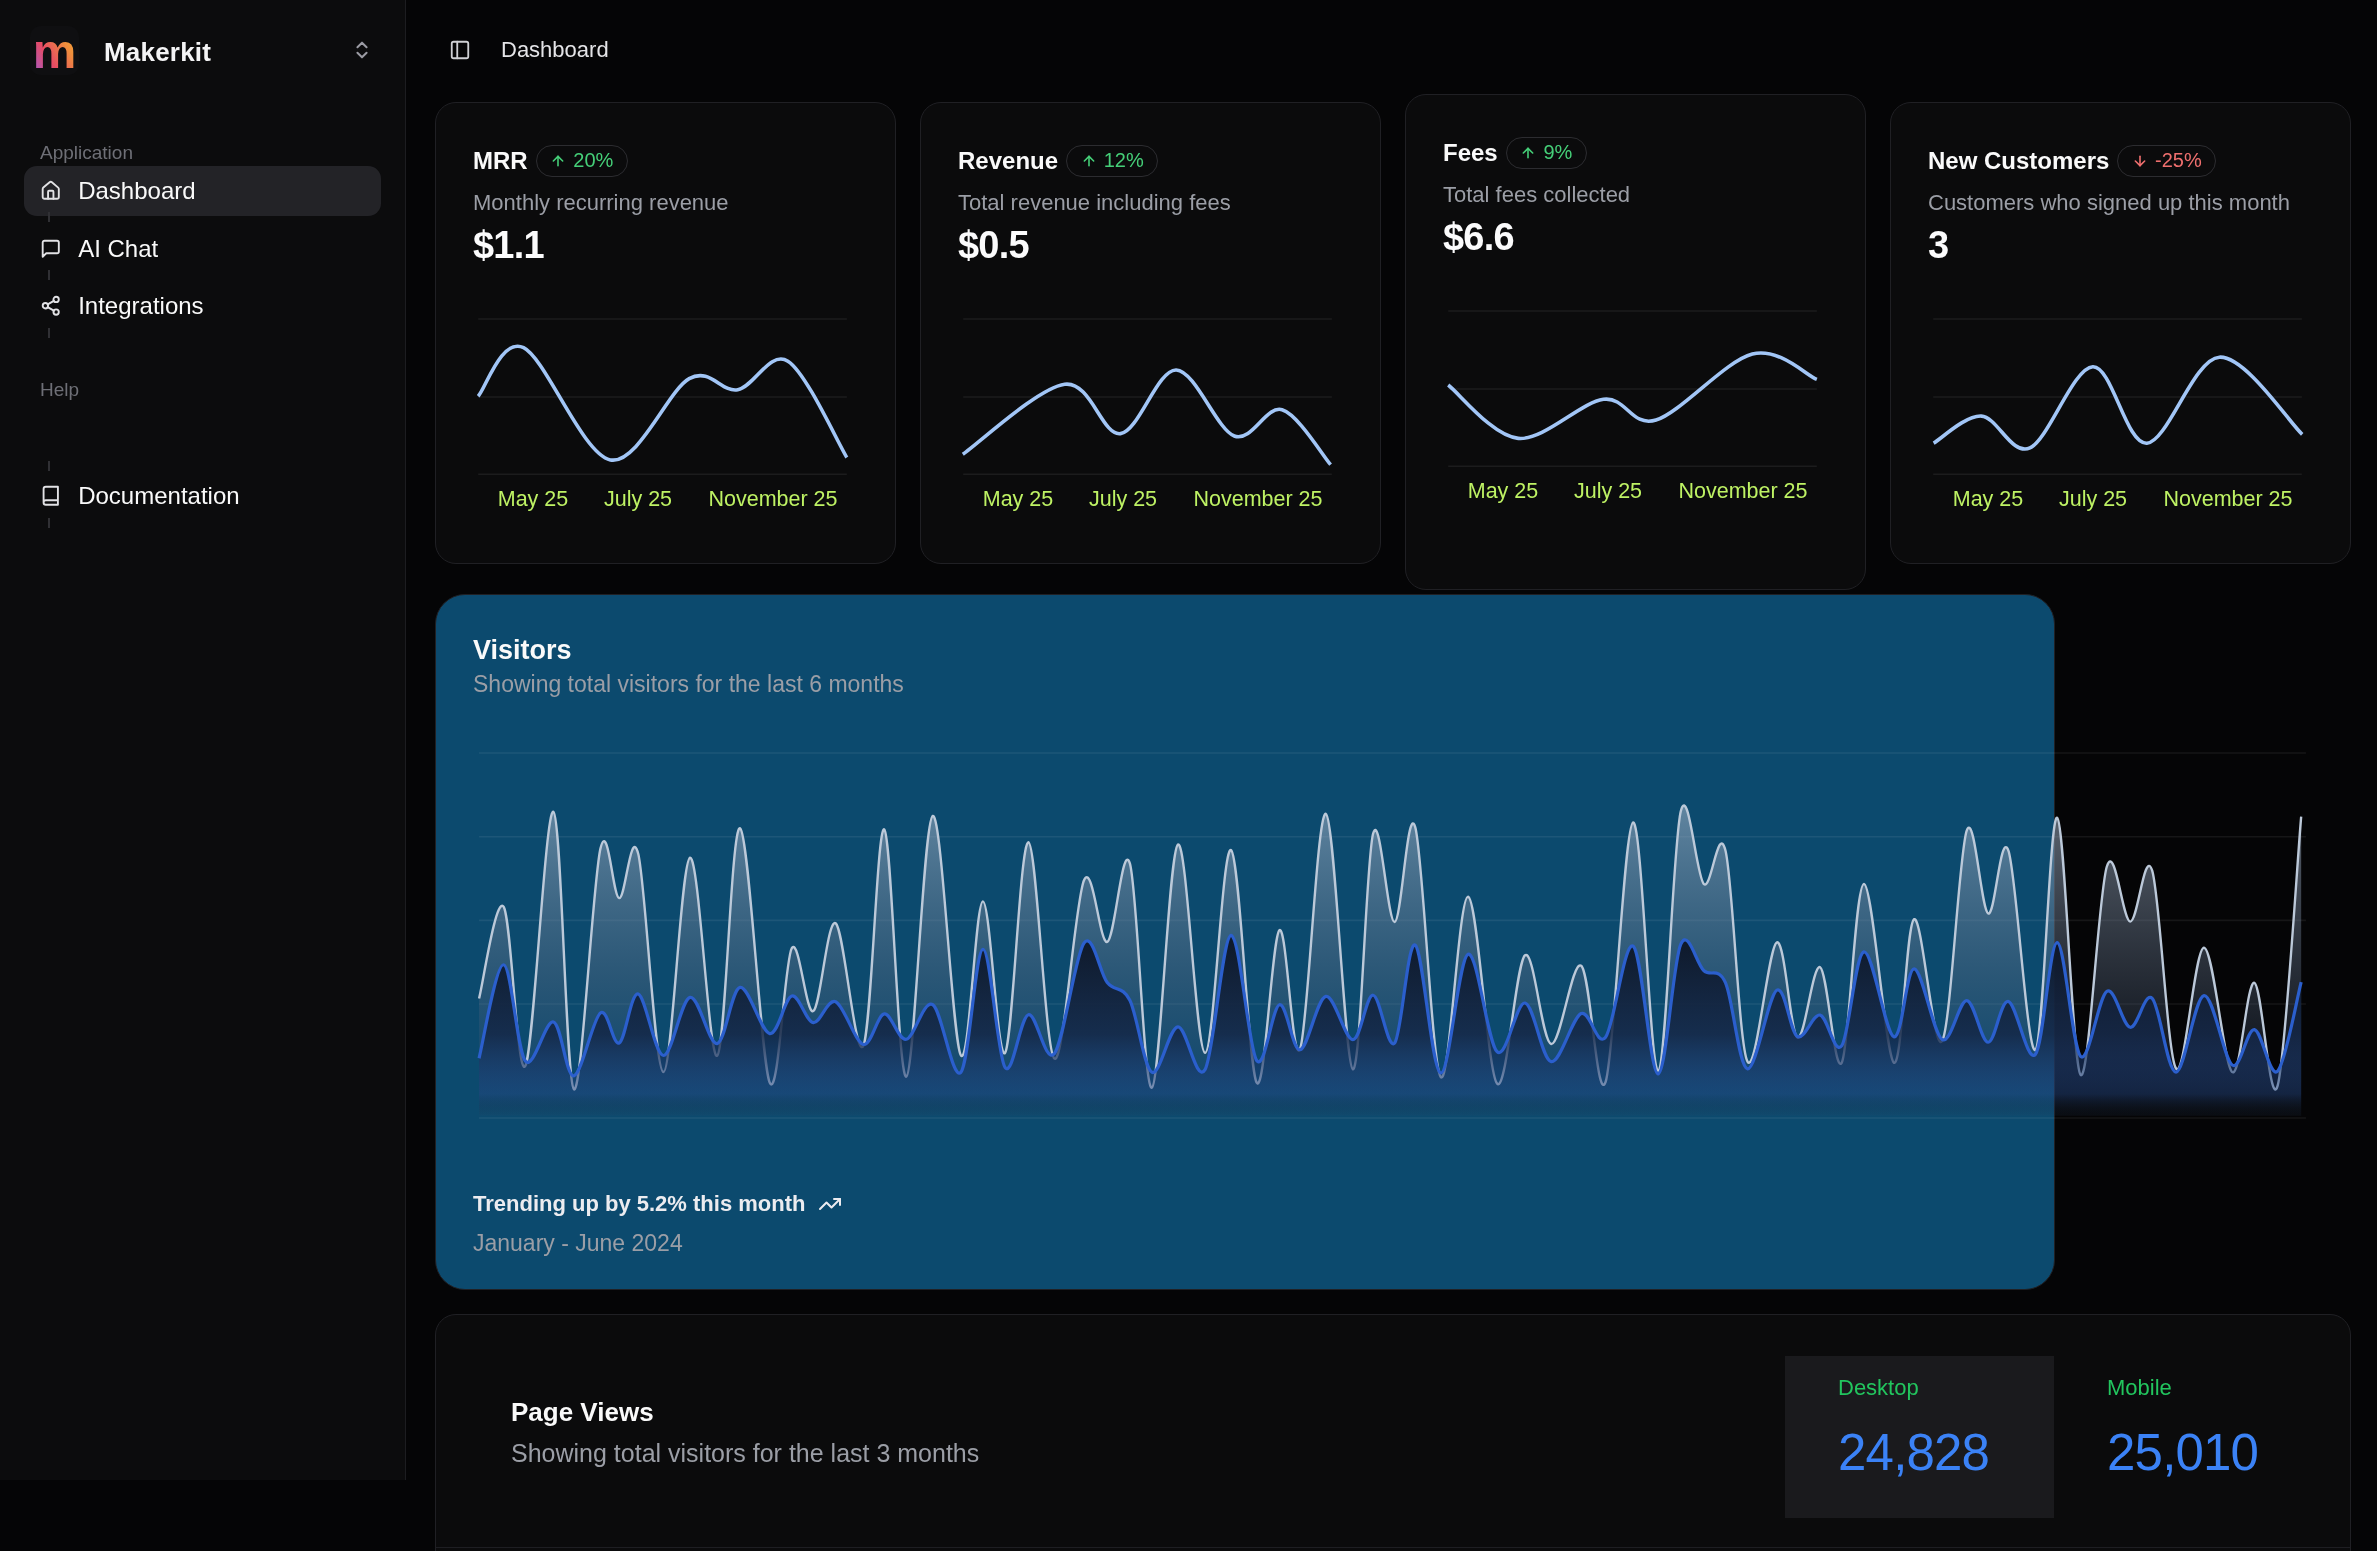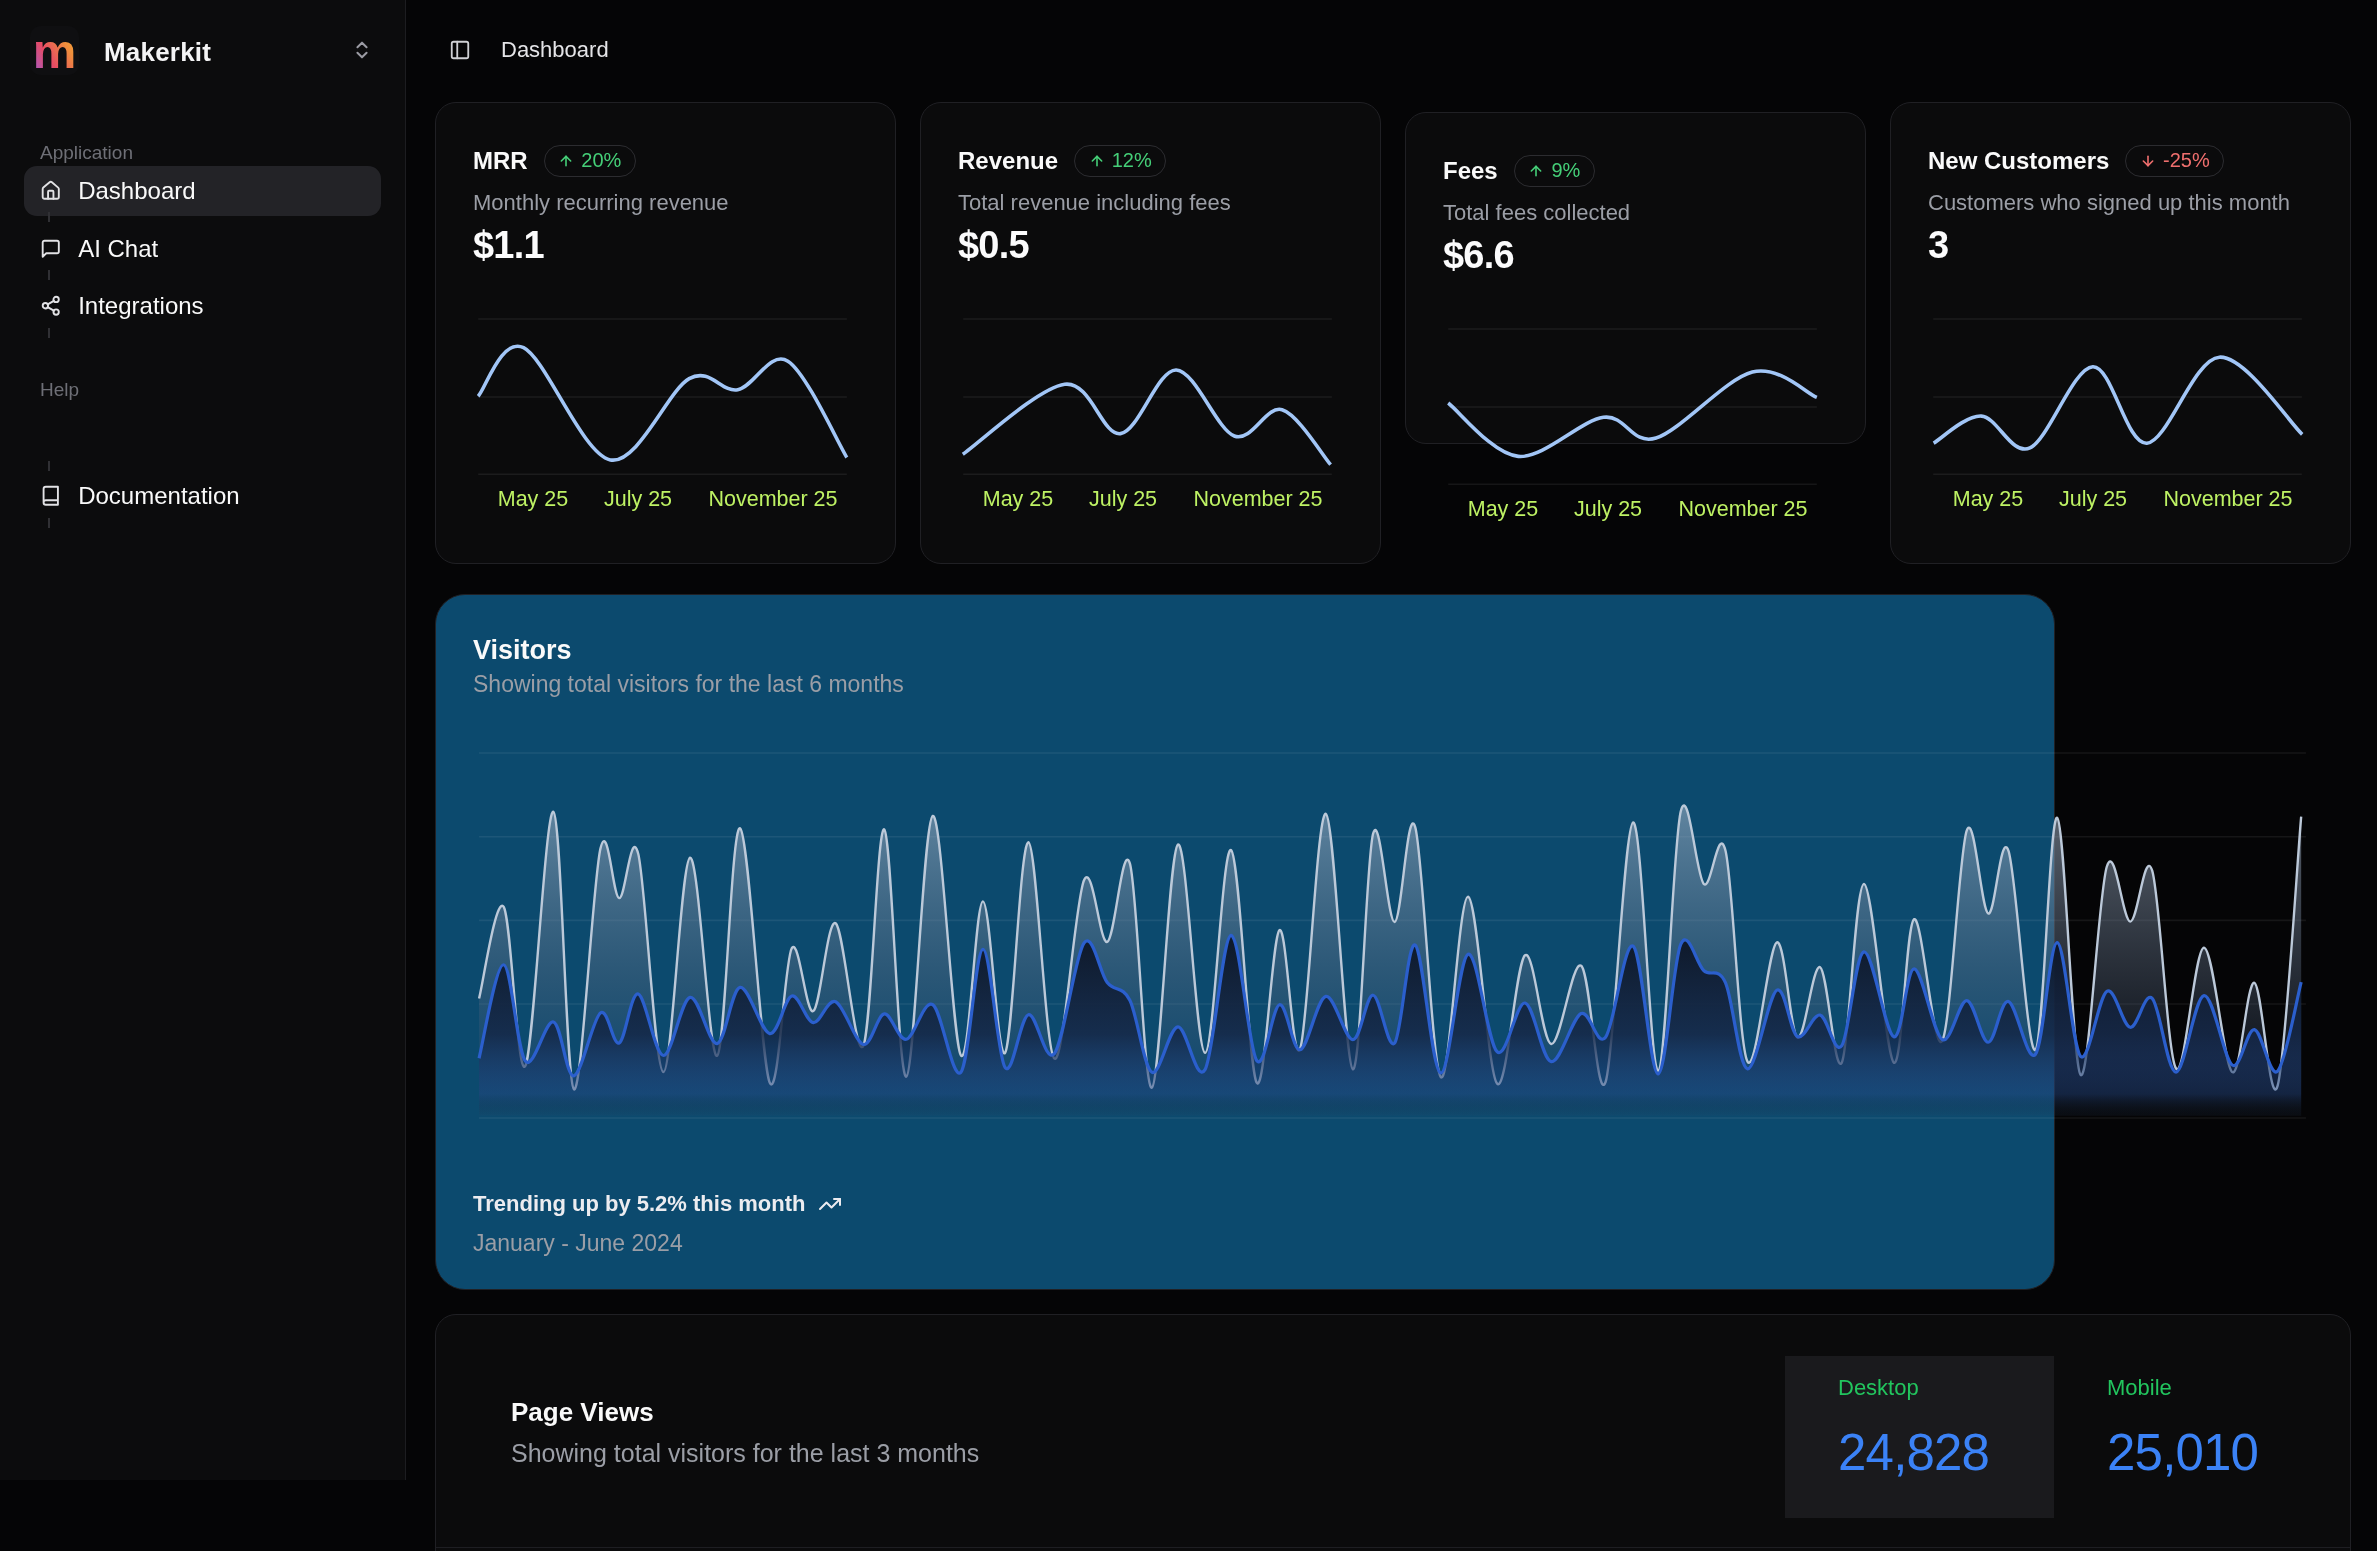--- a/index.html
+++ b/index.html
@@ -9,21 +9,21 @@
 #brand { position:absolute; left:104px; top:37px; font-size:26px; font-weight:700; color:#f4f4f5; letter-spacing:0.2px; }
 #brandchev { position:absolute; left:351px; top:39px; }
 .slabel { position:absolute; left:40px; font-size:19px; font-weight:500; color:#6e6f76; }
 .nav { position:absolute; left:24px; width:357px; height:50px; border-radius:12.8px; display:flex; align-items:center; }
 .nico { margin-left:16px; }
 .nlab { margin-left:16.7px; font-size:24px; color:#fafafa; }
 .tick { position:absolute; left:48px; width:1.6px; height:10.4px; background:#303034; }
 #hdricon { position:absolute; left:449px; top:39px; }
 #hdrtitle { position:absolute; left:501px; top:37px; font-size:22px; font-weight:400; color:#e4e4e7; }
 .card { position:absolute; background:#0b0b0c; border:1.6px solid #202024; border-radius:21px; }
-.trow { position:absolute; left:37px; top:41px; height:33px; display:flex; align-items:center; gap:16px; }
+.trow { position:absolute; left:37px; top:41px; height:33px; display:flex; align-items:center; gap:8px; }
 .ctitle { font-size:24px; font-weight:700; color:#fafafa; }
 .badge { height:32px; border:1.6px solid #2c2c30; border-radius:796px; display:flex; align-items:center;
   gap:7.2px; padding:0 13.5px; font-size:20px; font-weight:500; }
 .csub { position:absolute; left:37px; top:87px; font-size:22px; color:#9b9ea6; }
 .cval { position:absolute; left:37px; top:121px; font-size:38px; font-weight:700; color:#fbfbfc; letter-spacing:-0.8px; }
 .xl { position:absolute; top:384px; transform:translateX(-50%); white-space:nowrap; font-size:21.5px; color:#bef264; }
 #visitors { position:absolute; left:435px; top:594px; width:1620px; height:696px; background:#0c4a6e;
   border:1.6px solid #202024; border-radius:30px; }
 .vt { position:absolute; left:37px; font-size:27px; font-weight:700; color:#fafafa; }
 .vs { position:absolute; left:37px; font-size:23px; color:#9b9ea6; }
@@ -157,21 +157,21 @@
         </svg>
         <span style="color:#45cf78">12%</span>
       </div>
  </div>
  <div class="csub">Total revenue including fees</div>
  <div class="cval">$0.5</div>
  <div class="xl" style="left:97px">May 25</div>
  <div class="xl" style="left:202px">July 25</div>
  <div class="xl" style="left:337px">November 25</div>
 </div>
-<div class="card" style="left:1405px;top:112px;width:461px;height:332px">
+<div class="card" style="left:1405px;top:94px;width:461px;height:496px">
  <svg width="457" height="459" viewBox="0 0 574 576" style="position:absolute;left:0;top:0">
       <g stroke="#ffffff" stroke-opacity="0.07" stroke-width="2">
         <line x1="53" y1="271" x2="516" y2="271"></line>
         <line x1="53" y1="369" x2="516" y2="369"></line>
         <line x1="53" y1="466" x2="516" y2="466"></line>
       </g>
       <path d="M53.0,364.0C67.7,375.2 108.5,428.0 141.0,431.0C173.5,434.0 219.2,385.8 248.0,382.0C276.8,378.2 282.8,417.5 314.0,408.0C345.2,398.5 401.3,333.5 435.0,325.0C468.7,316.5 502.5,351.7 516.0,357.0" fill="none" stroke="#a2c6f7" stroke-width="4.5"></path>
     </svg>
  <div class="trow">
    <div class="ctitle">Fees</div>

